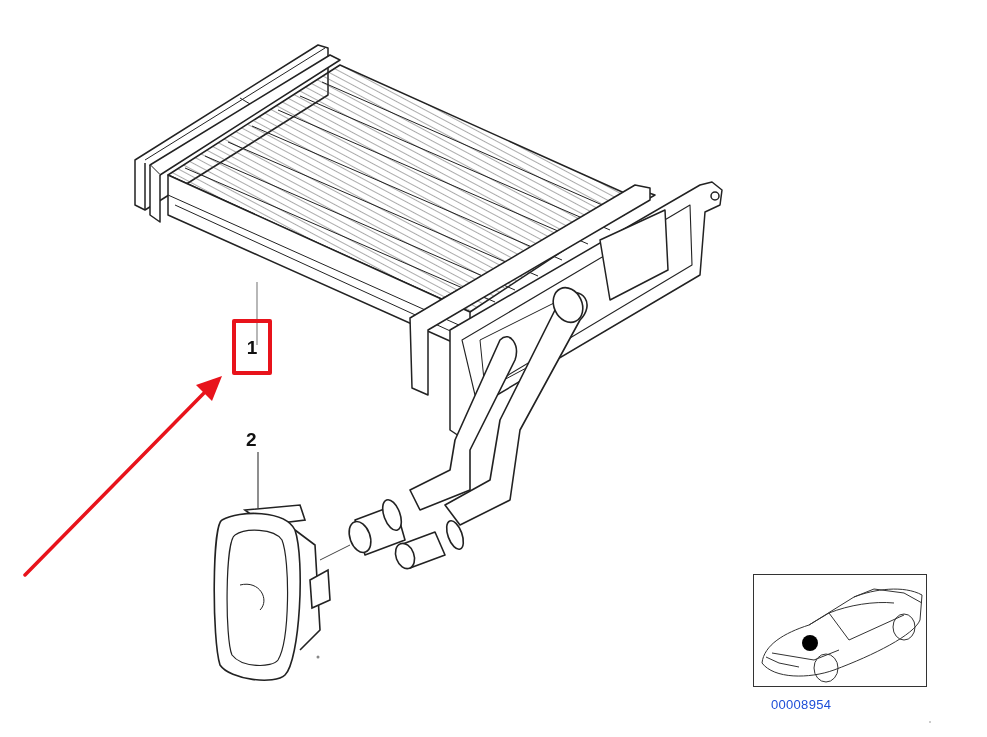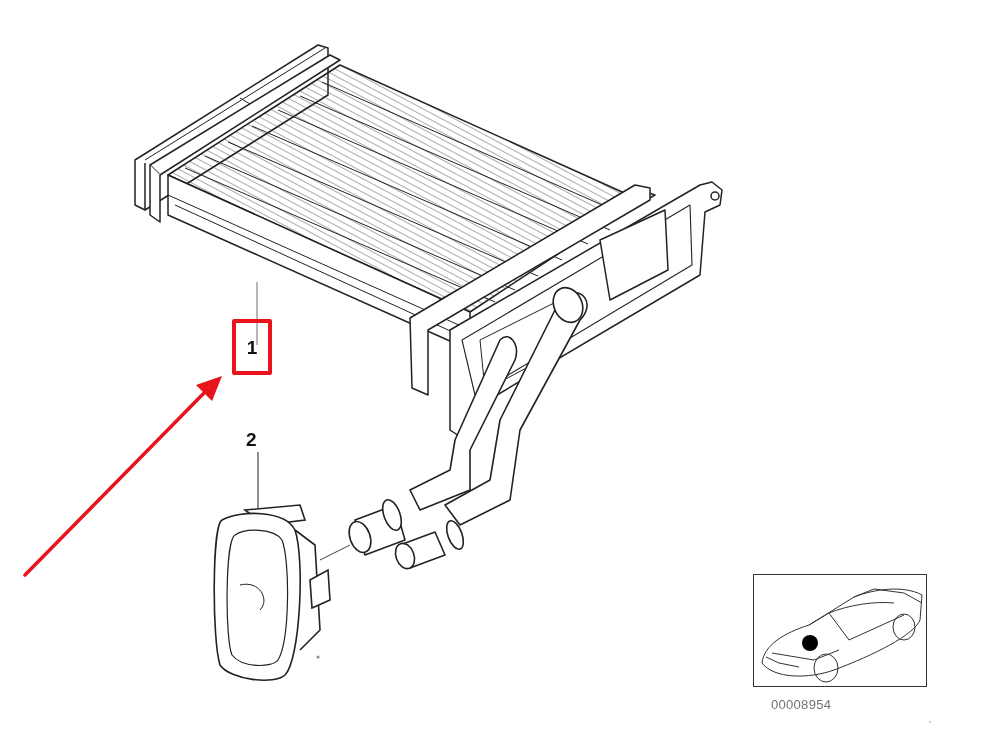--- a/index.html
+++ b/index.html
@@ -6,21 +6,21 @@
   body { width: 987px; height: 737px; position: relative; overflow: hidden;
          font-family: "Liberation Sans", sans-serif; }
   #diagram { position: absolute; left: 0; top: 0; width: 987px; height: 737px; }
   .callout { position: absolute; font-family: "Liberation Sans", sans-serif;
              font-weight: bold; font-size: 19px; color: #111; line-height: 1; }
   .callout-1 { left: 232px; top: 319px; width: 40px; height: 56px;
                border: 4px solid #e8131b; border-radius: 2px; box-sizing: border-box;
                display: flex; align-items: center; justify-content: center; }
   .callout-2 { left: 246px; top: 430px; }
   .ref-code { position: absolute; left: 771px; top: 697px; font-size: 13px;
-              color: #737373; font-family: "Liberation Sans", sans-serif; letter-spacing: 0.3px; }
+              color: #1d4ed8; font-family: "Liberation Sans", sans-serif; letter-spacing: 0.3px; }
   .inset { position: absolute; left: 753px; top: 574px; width: 174px; height: 113px;
            border: 1.5px solid #333; box-sizing: border-box; background: #fff; }
 </style>
 </head>
 <body>
 
 <svg id="diagram" viewBox="0 0 987 737" xmlns="http://www.w3.org/2000/svg">
   <defs>
     <pattern id="fins" patternUnits="userSpaceOnUse" width="6" height="6" patternTransform="rotate(-62)">
       <line x1="0" y1="0" x2="0" y2="6" stroke="#444" stroke-width="0.9"></line>

